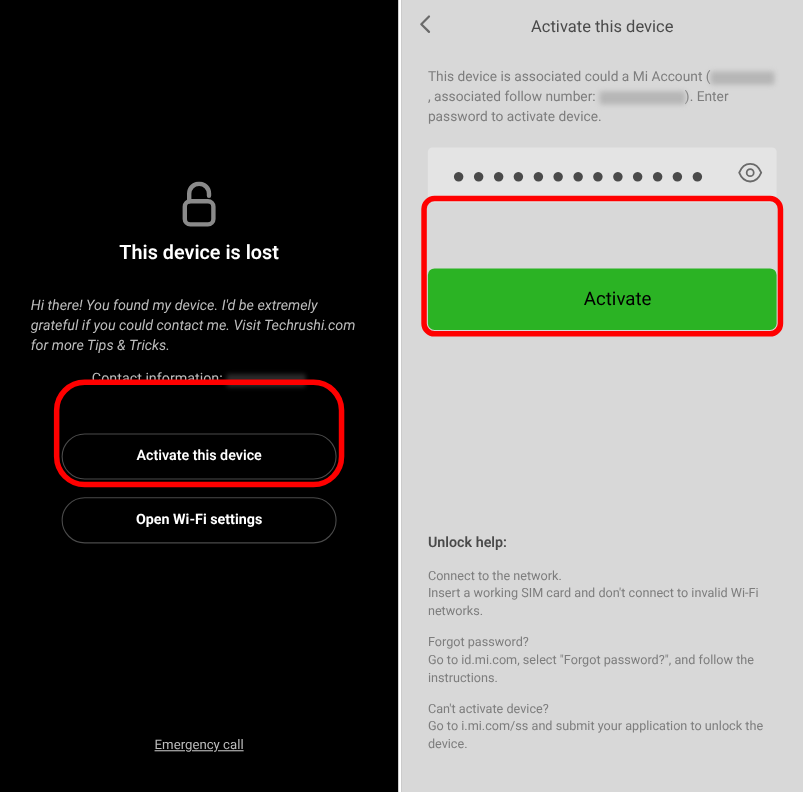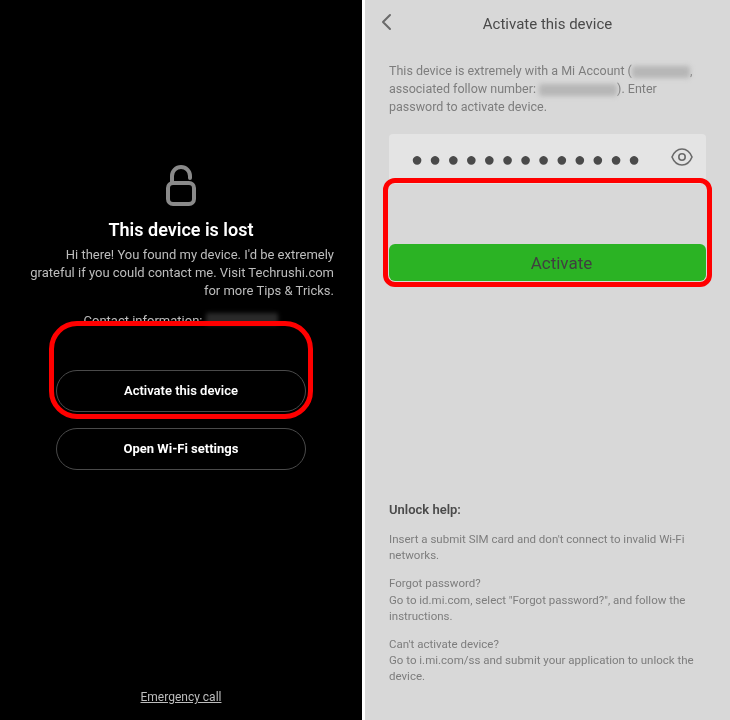--- a/index.html
+++ b/index.html
@@ -24,34 +24,35 @@
       justify-content: center;
     }
     .lost-title {
       margin-top: 12px;
       font-size: 18px;
       font-weight: 600;
       color: #ffffff;
       text-align: center;
     }
     .lost-msg {
-      margin-top: 6px;
+      margin-top: 30px;
       font-size: 13px;
       color: #bdbdbd;
-      text-align: right;
+      text-align: left;
       line-height: 1.4;
       padding: 0 10px;
+      font-style: italic;
     }
     .contact-line {
       margin-top: 12px;
       font-size: 13px;
       color: #bdbdbd;
       text-align: center;
       display: flex;
-      align-items: flex-start;
+      align-items: flex-end;
       gap: 4px;
     }
     .blur-block {
       display: inline-block;
       background: #2a2a2a;
       filter: blur(2px);
       border-radius: 2px;
     }
     .blur-contact { width: 72px; height: 12px; }
     .btn-outline {
@@ -88,21 +89,21 @@
       margin-top: 22px;
       font-size: 12px;
       color: #9e9e9e;
       display: flex;
       align-items: center;
       gap: 4px;
     }
     .blur-code { width: 92px; height: 11px; }
     .emergency {
       position: absolute;
-      bottom: 16px;
+      bottom: 36px;
       font-size: 12px;
       color: #bdbdbd;
       text-decoration: underline;
       cursor: pointer;
     }
 
     
     .right-panel {
       width: 365px;
       height: 720px;
@@ -162,24 +163,24 @@
     }
     .pw-dots {
       flex: 1;
       font-size: 20px;
       letter-spacing: 6px;
       color: #4a4a4a;
     }
     .eye-icon { cursor: pointer; }
     .activate-btn {
       margin-top: 60px;
-      height: 37px;
+      height: 56px;
       background: #2bb324;
       border-radius: 6px;
-      color: #404040;
+      color: #000000;
       font-size: 17px;
       display: flex;
       align-items: center;
       justify-content: center;
       cursor: pointer;
       border: none;
       width: 100%;
       padding-left: 28px;
     }
     .highlight-red-green {
@@ -251,21 +252,21 @@
       <svg width="11" height="18" viewBox="0 0 11 18">
         <path d="M 9 2 L 2 9 L 9 16" stroke="#6a6a6a" stroke-width="2" fill="none" stroke-linecap="round" stroke-linejoin="round"></path>
       </svg>
     </div>
     <div class="right-title">Activate this device</div>
   </div>
 
   <div class="right-body">
 
     <div class="account-msg">
-      <span>This device is extremely with a Mi Account (</span><span class="blur-light blur-acct"></span><span>,</span>
+      <span>This device is associated could a Mi Account (</span><span class="blur-light blur-acct"></span><span>,</span>
       <span> associated follow number: </span><span class="blur-light blur-phone"></span><span>). Enter password to activate device.</span>
     </div>
 
     <div class="pw-field">
       <div class="pw-dots">●●●●●●●●●●●●●</div>
       <div class="eye-icon">
         <svg width="24" height="24" viewBox="0 0 24 24">
           <path d="M 2 12 C 4 7 8 4 12 4 C 16 4 20 7 22 12 C 20 17 16 20 12 20 C 8 20 4 17 2 12 Z" stroke="#6a6a6a" stroke-width="1.6" fill="none"></path>
           <circle cx="12" cy="12" r="3.2" stroke="#6a6a6a" stroke-width="1.6" fill="none"></circle>
         </svg>
@@ -275,21 +276,22 @@
     <div class="highlight-red-green">
       <button class="activate-btn">Activate</button>
     </div>
 
   </div>
 
   <div class="help-section">
     <div class="help-title">Unlock help:</div>
 
     <div class="help-block">
-      <div>Insert a submit SIM card and don't connect to invalid Wi-Fi networks.</div>
+      <div>Connect to the network.</div>
+      <div>Insert a working SIM card and don't connect to invalid Wi-Fi networks.</div>
     </div>
 
     <div class="help-block">
       <div>Forgot password?</div>
       <div>Go to id.mi.com, select "Forgot password?", and follow the instructions.</div>
     </div>
 
     <div class="help-block">
       <div>Can't activate device?</div>
       <div>Go to i.mi.com/ss and submit your application to unlock the device.</div>

